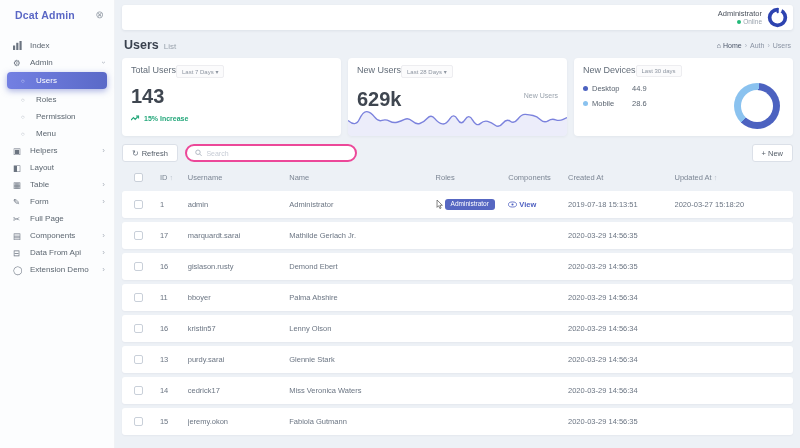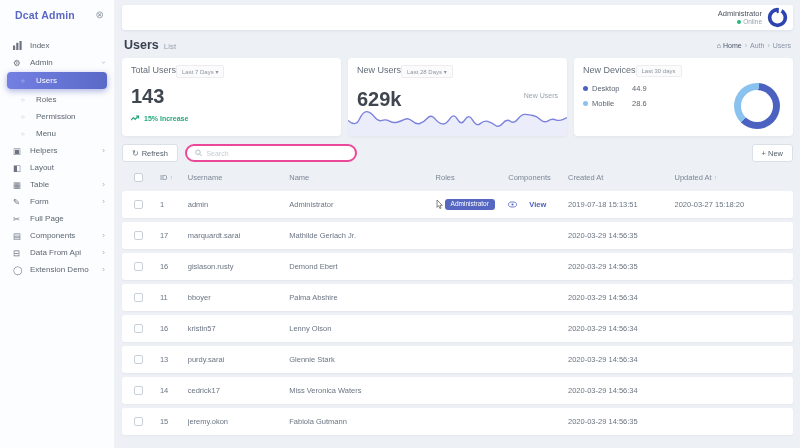--- a/index.html
+++ b/index.html
@@ -71,21 +71,21 @@
   .c-roles{width:73px;display:flex;align-items:center;}
   .c-perm{width:60px;}
   .c-created{width:107px;}
   .c-updated{width:117px;}
   .c-action{flex:1;padding-left:2px;}
   input[type=checkbox]{appearance:none;width:9px;height:9px;border:1px solid #c9d0d9;border-radius:2px;background:#fff;cursor:pointer;}
   .sort{color:#b8bfc9;font-size:7px;margin-left:2px;}
 
   .trow{display:flex;align-items:center;background:#fff;border-radius:3px;height:27px;margin-bottom:4px;font-size:7.5px;color:#6b7583;box-shadow:0 1px 2px rgba(20,30,60,.04);}
   .badge{display:inline-block;background:#5667c2;color:#fff;font-size:6.5px;padding:2.5px 6px;border-radius:3px;line-height:1;}
-  .view{color:#4d5fc0;display:inline-flex;align-items:center;gap:12px;font-weight:700;cursor:pointer;}
+  .view{color:#4d5fc0;display:inline-flex;align-items:center;gap:2px;font-weight:700;cursor:pointer;}
   .dots{font-size:10px;color:#949ea9;margin-left:9px;cursor:pointer;}
   .cursor-ic{margin-right:2px;display:inline-flex;}
 </style>
 </head>
 <body>
 
 <div class="sidebar">
   <div class="brand">
     <span class="brand-name">Dcat Admin</span>
     <span class="toggle">⊗</span>

